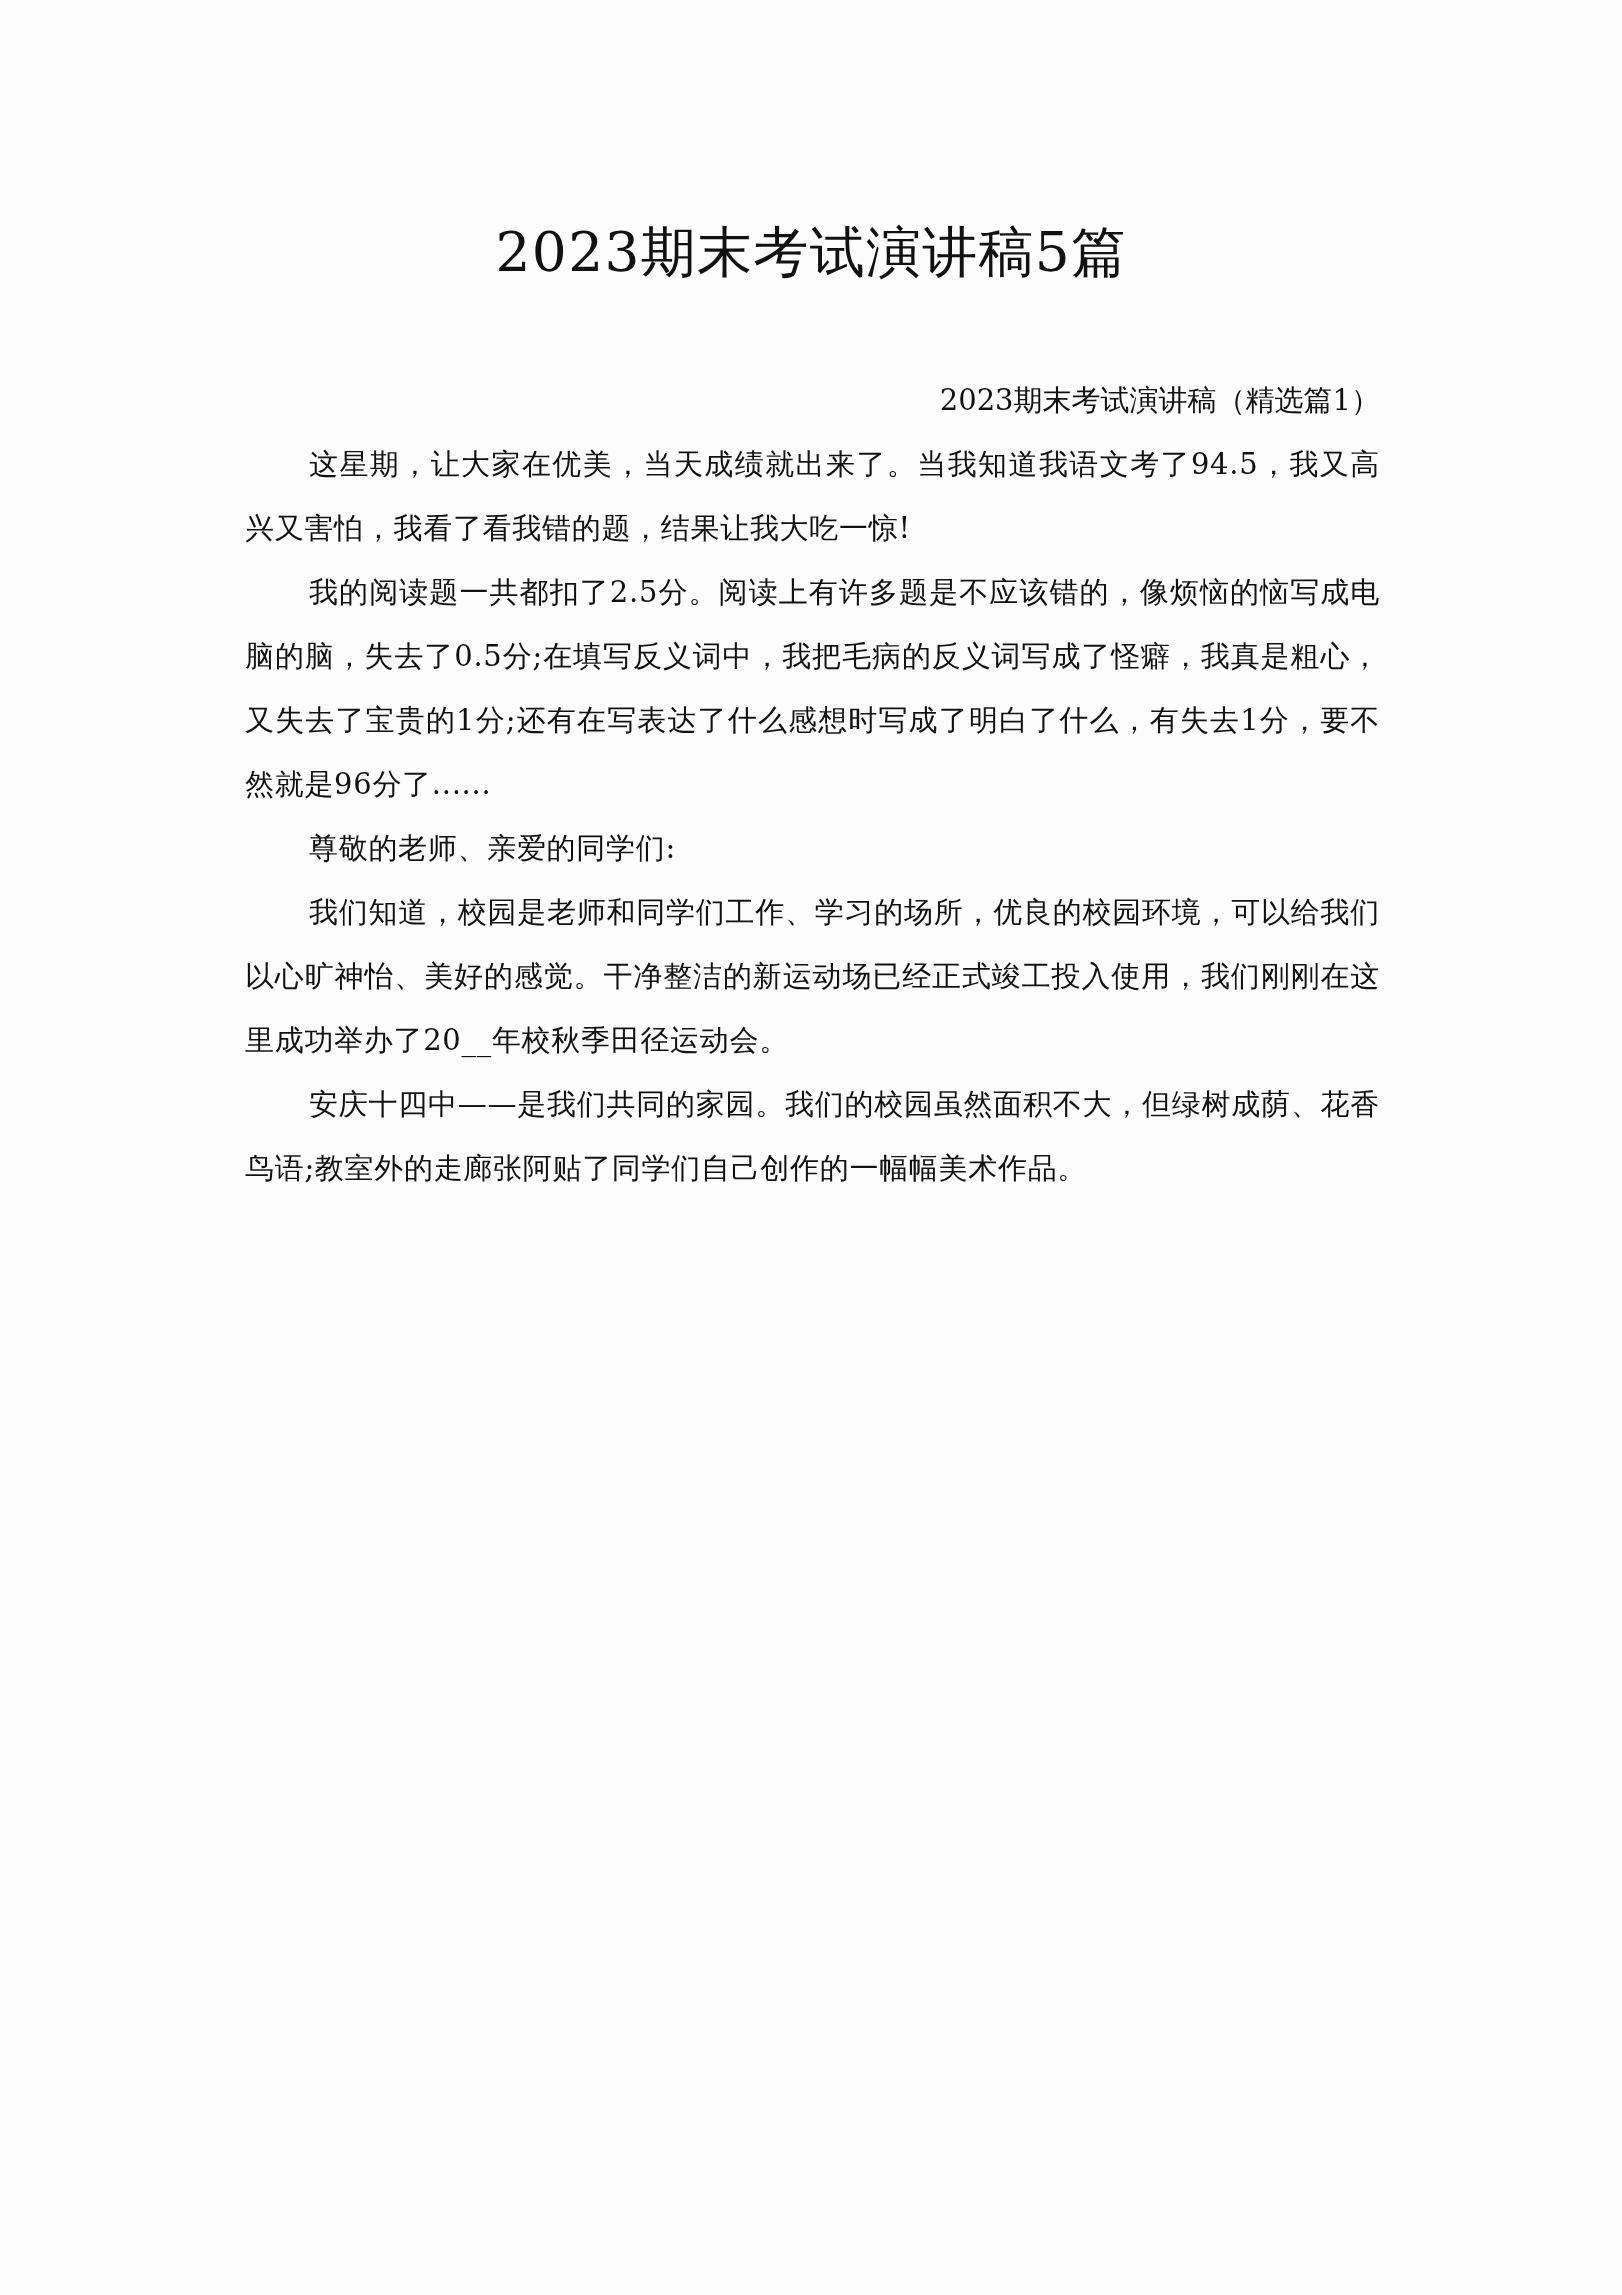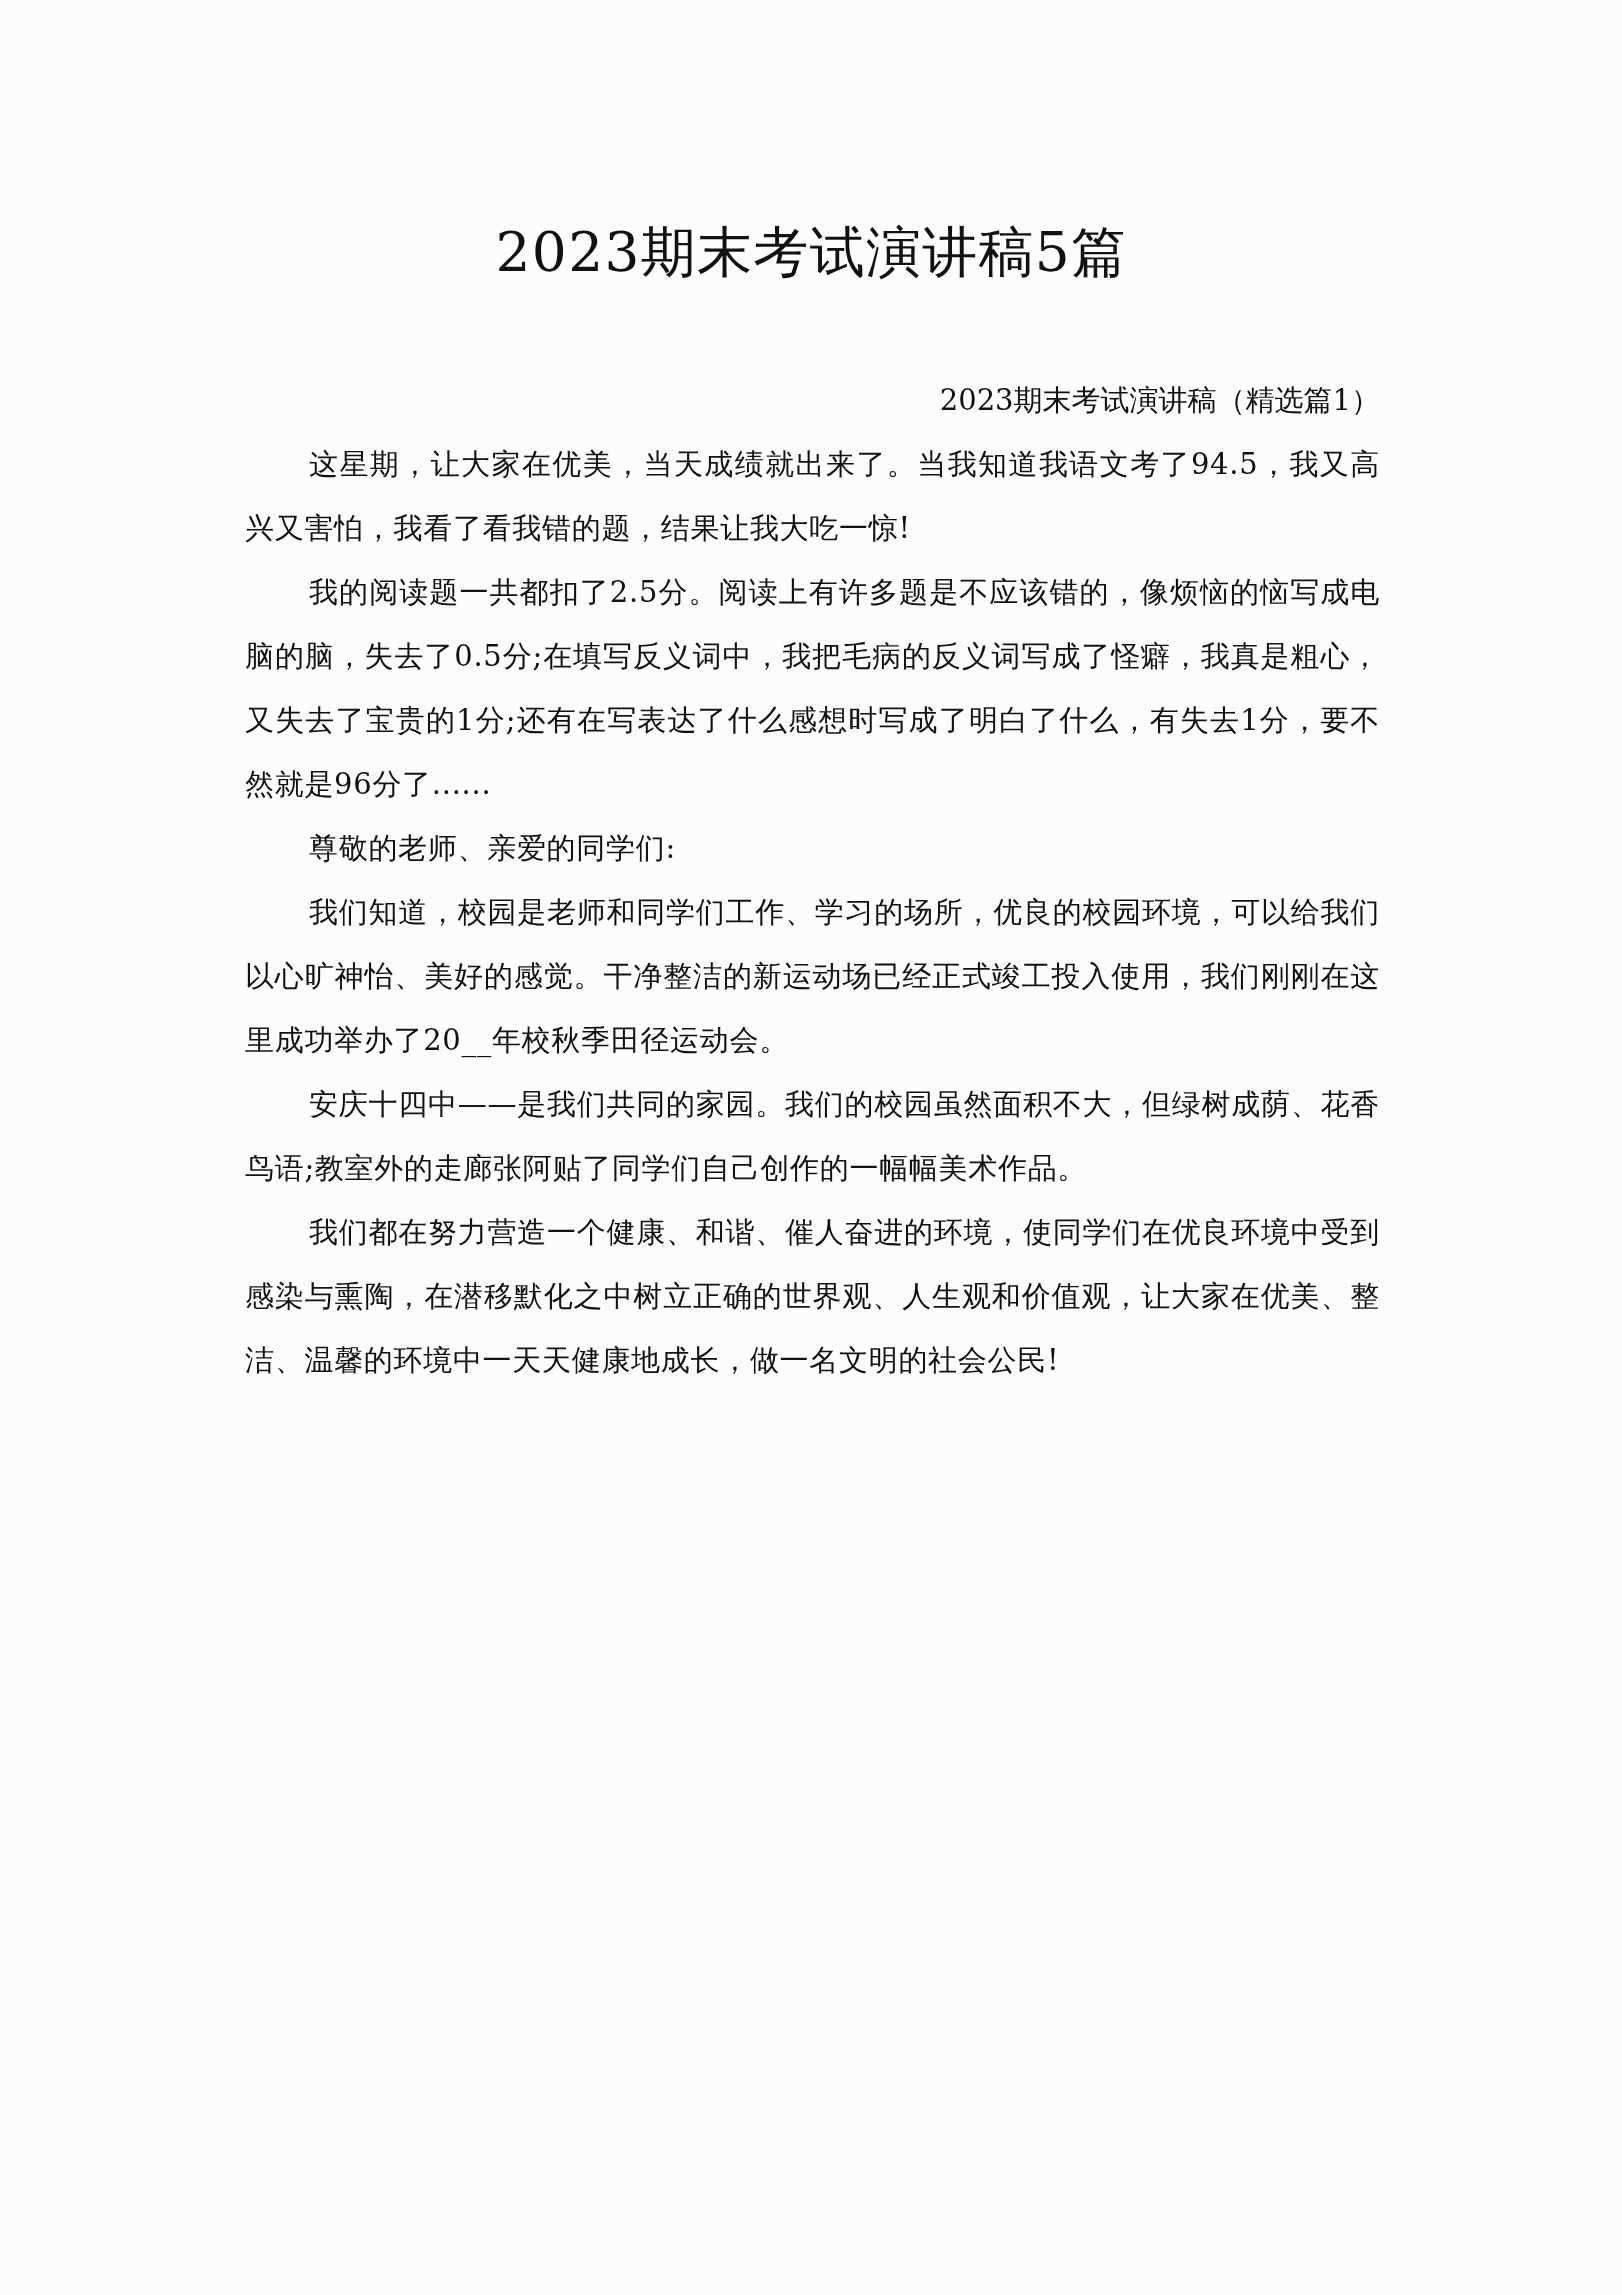--- a/index.html
+++ b/index.html
@@ -70,17 +70,16 @@
     <div>
       <h2 class="section-heading">2023期末考试演讲稿（精选篇1）</h2>
       <p class="para">这星期，让大家在优美，当天成绩就出来了。当我知道我语文考了94.5，我又高兴又害怕，我看了看我错的题，结果让我大吃一惊!</p>
       <p class="para">我的阅读题一共都扣了2.5分。阅读上有许多题是不应该错的，像烦恼的恼写成电脑的脑，失去了0.5分;在填写反义词中，我把毛病的反义词写成了怪癖，我真是粗心，又失去了宝贵的1分;还有在写表达了什么感想时写成了明白了什么，有失去1分，要不然就是96分了......</p>
     </div>
 
     <div>
       <p class="para">尊敬的老师、亲爱的同学们:</p>
       <p class="para">我们知道，校园是老师和同学们工作、学习的场所，优良的校园环境，可以给我们以心旷神怡、美好的感觉。干净整洁的新运动场已经正式竣工投入使用，我们刚刚在这里成功举办了20__年校秋季田径运动会。</p>
       <p class="para">安庆十四中——是我们共同的家园。我们的校园虽然面积不大，但绿树成荫、花香鸟语;教室外的走廊张阿贴了同学们自己创作的一幅幅美术作品。</p>
-      <p class="para">我们都在努力营造一个健康、和谐、催人奋进的环境，使同学们在优良环境中受到感染与熏陶，在潜移默化之中树立正确的世界观、人生观和价值观，让大家在优美、整洁、温馨的环境中一天天健康地成长，做一名文明的社会公民!</p>
     </div>
   </div>
 </div>
 
 
 </body></html>

